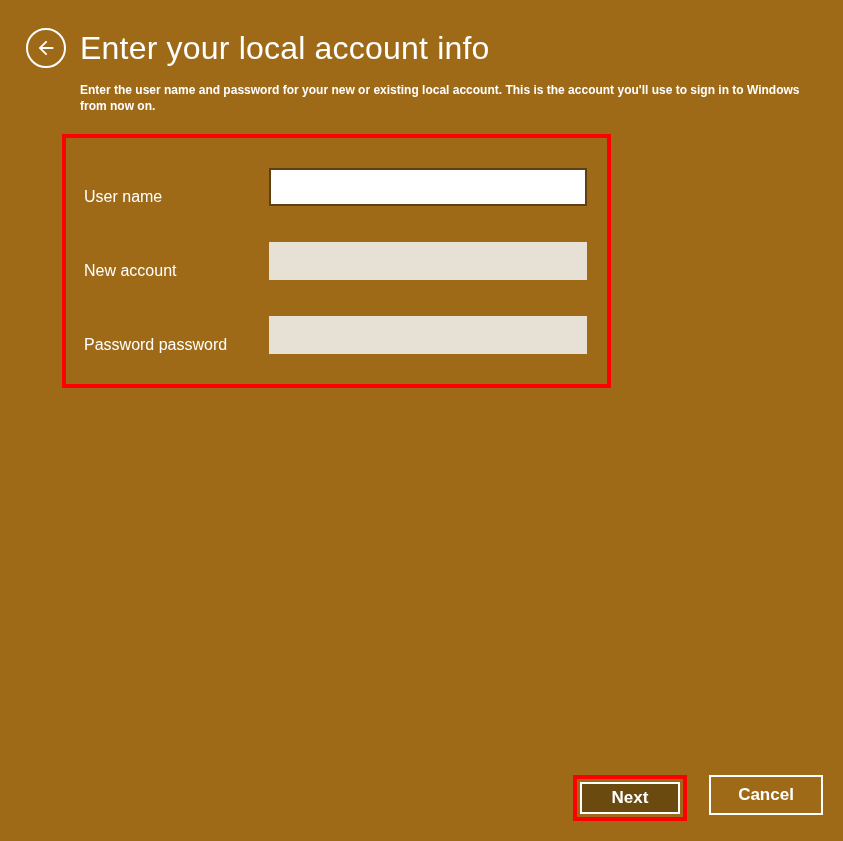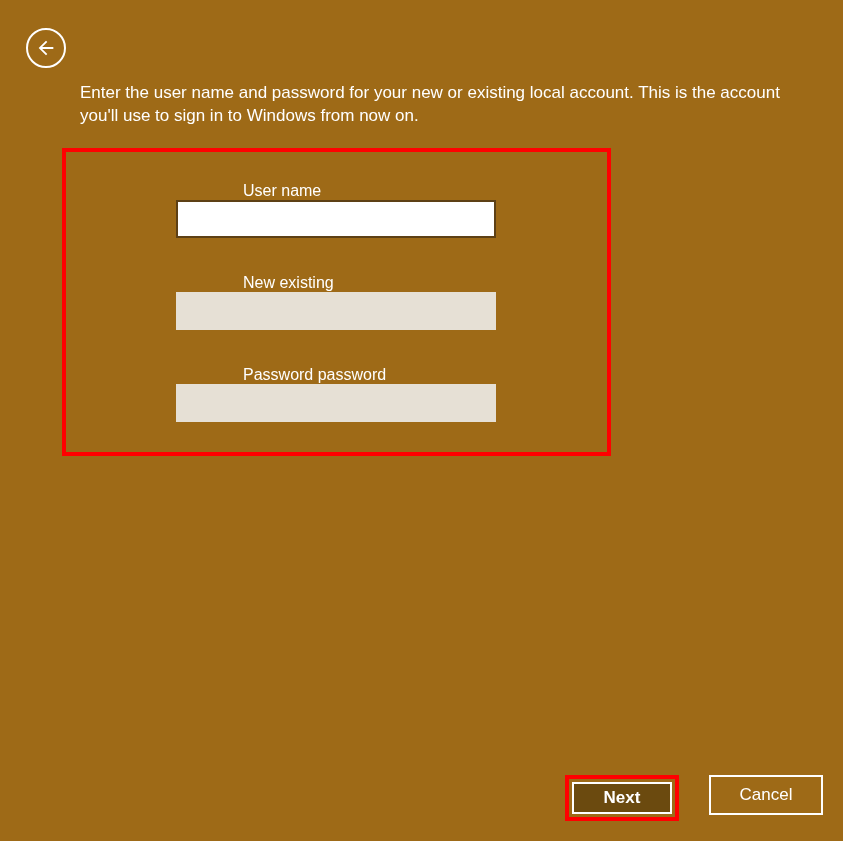--- a/index.html
+++ b/index.html
@@ -47,43 +47,43 @@
       font-weight: 300;
       margin-left: 14px;
       letter-spacing: 0.2px;
     }
     
     .content {
       padding: 14px 40px 0 80px;
     }
     
     .description {
-      font-size: 17px;
+      font-size: 12px;
       line-height: 1.35;
       color: #ffffff;
       max-width: 730px;
+      font-weight: bold;
     }
     
     .description p {
       margin-bottom: 20px;
     }
     
     .form-box {
       margin-top: 16px;
       margin-left: -18px;
       border: 4px solid #ff0000;
       width: 549px;
       padding: 30px 20px 30px 18px;
     }
     
     .form-row {
       display: flex;
-      align-items: center;
+      align-items: flex-end;
       margin-bottom: 36px;
-      flex-direction: column;
     }
     
     .form-row:last-child {
       margin-bottom: 0;
     }
     
     .form-label {
       width: 185px;
       font-size: 16px;
       color: #ffffff;
@@ -107,21 +107,21 @@
     
     .form-input.muted {
       background-color: #e6e0d5;
     }
     
     .footer {
       position: absolute;
       bottom: 20px;
       right: 20px;
       display: flex;
-      gap: 30px;
+      gap: 22px;
     }
     
     .btn {
       width: 114px;
       height: 40px;
       font-size: 17px;
       font-family: inherit;
       cursor: pointer;
       display: flex;
       align-items: center;
@@ -139,47 +139,48 @@
       border: 2px solid #ffffff;
       width: 100px;
       height: 32px;
       font-weight: 600;
     }
     
     .btn-cancel {
       background-color: #9e6a17;
       color: #ffffff;
       border: 2px solid #ffffff;
-      font-weight: 400;
+      font-weight: 700;
     }
   </style>
 </head>
 <body>
 
 <div class="header">
   <button class="back-button">
     <svg viewBox="0 0 24 24">
       <path d="M20 11H7.83l5.59-5.59L12 4l-8 8 8 8 1.41-1.41L7.83 13H20v-2z" fill="#ffffff"></path>
     </svg>
   </button>
+  <h1 class="title">Enter your local account info</h1>
 </div>
 
 <div class="content">
   <div class="description">
     <p>Enter the user name and password for your new or existing local account. This is the account you'll use to sign in to Windows from now on.</p>
   </div>
 
   <div class="form-box">
     <div class="form-row">
       <label class="form-label">User name</label>
       <input type="text" class="form-input username" value="" style="">
     </div>
 
     <div class="form-row">
-      <label class="form-label">New existing</label>
+      <label class="form-label">New account</label>
       <input type="password" class="form-input muted" value="" style="">
     </div>
 
     <div class="form-row">
       <label class="form-label">Password password</label>
       <input type="password" class="form-input muted" value="" style="">
     </div>
 
   </div>
 </div>

